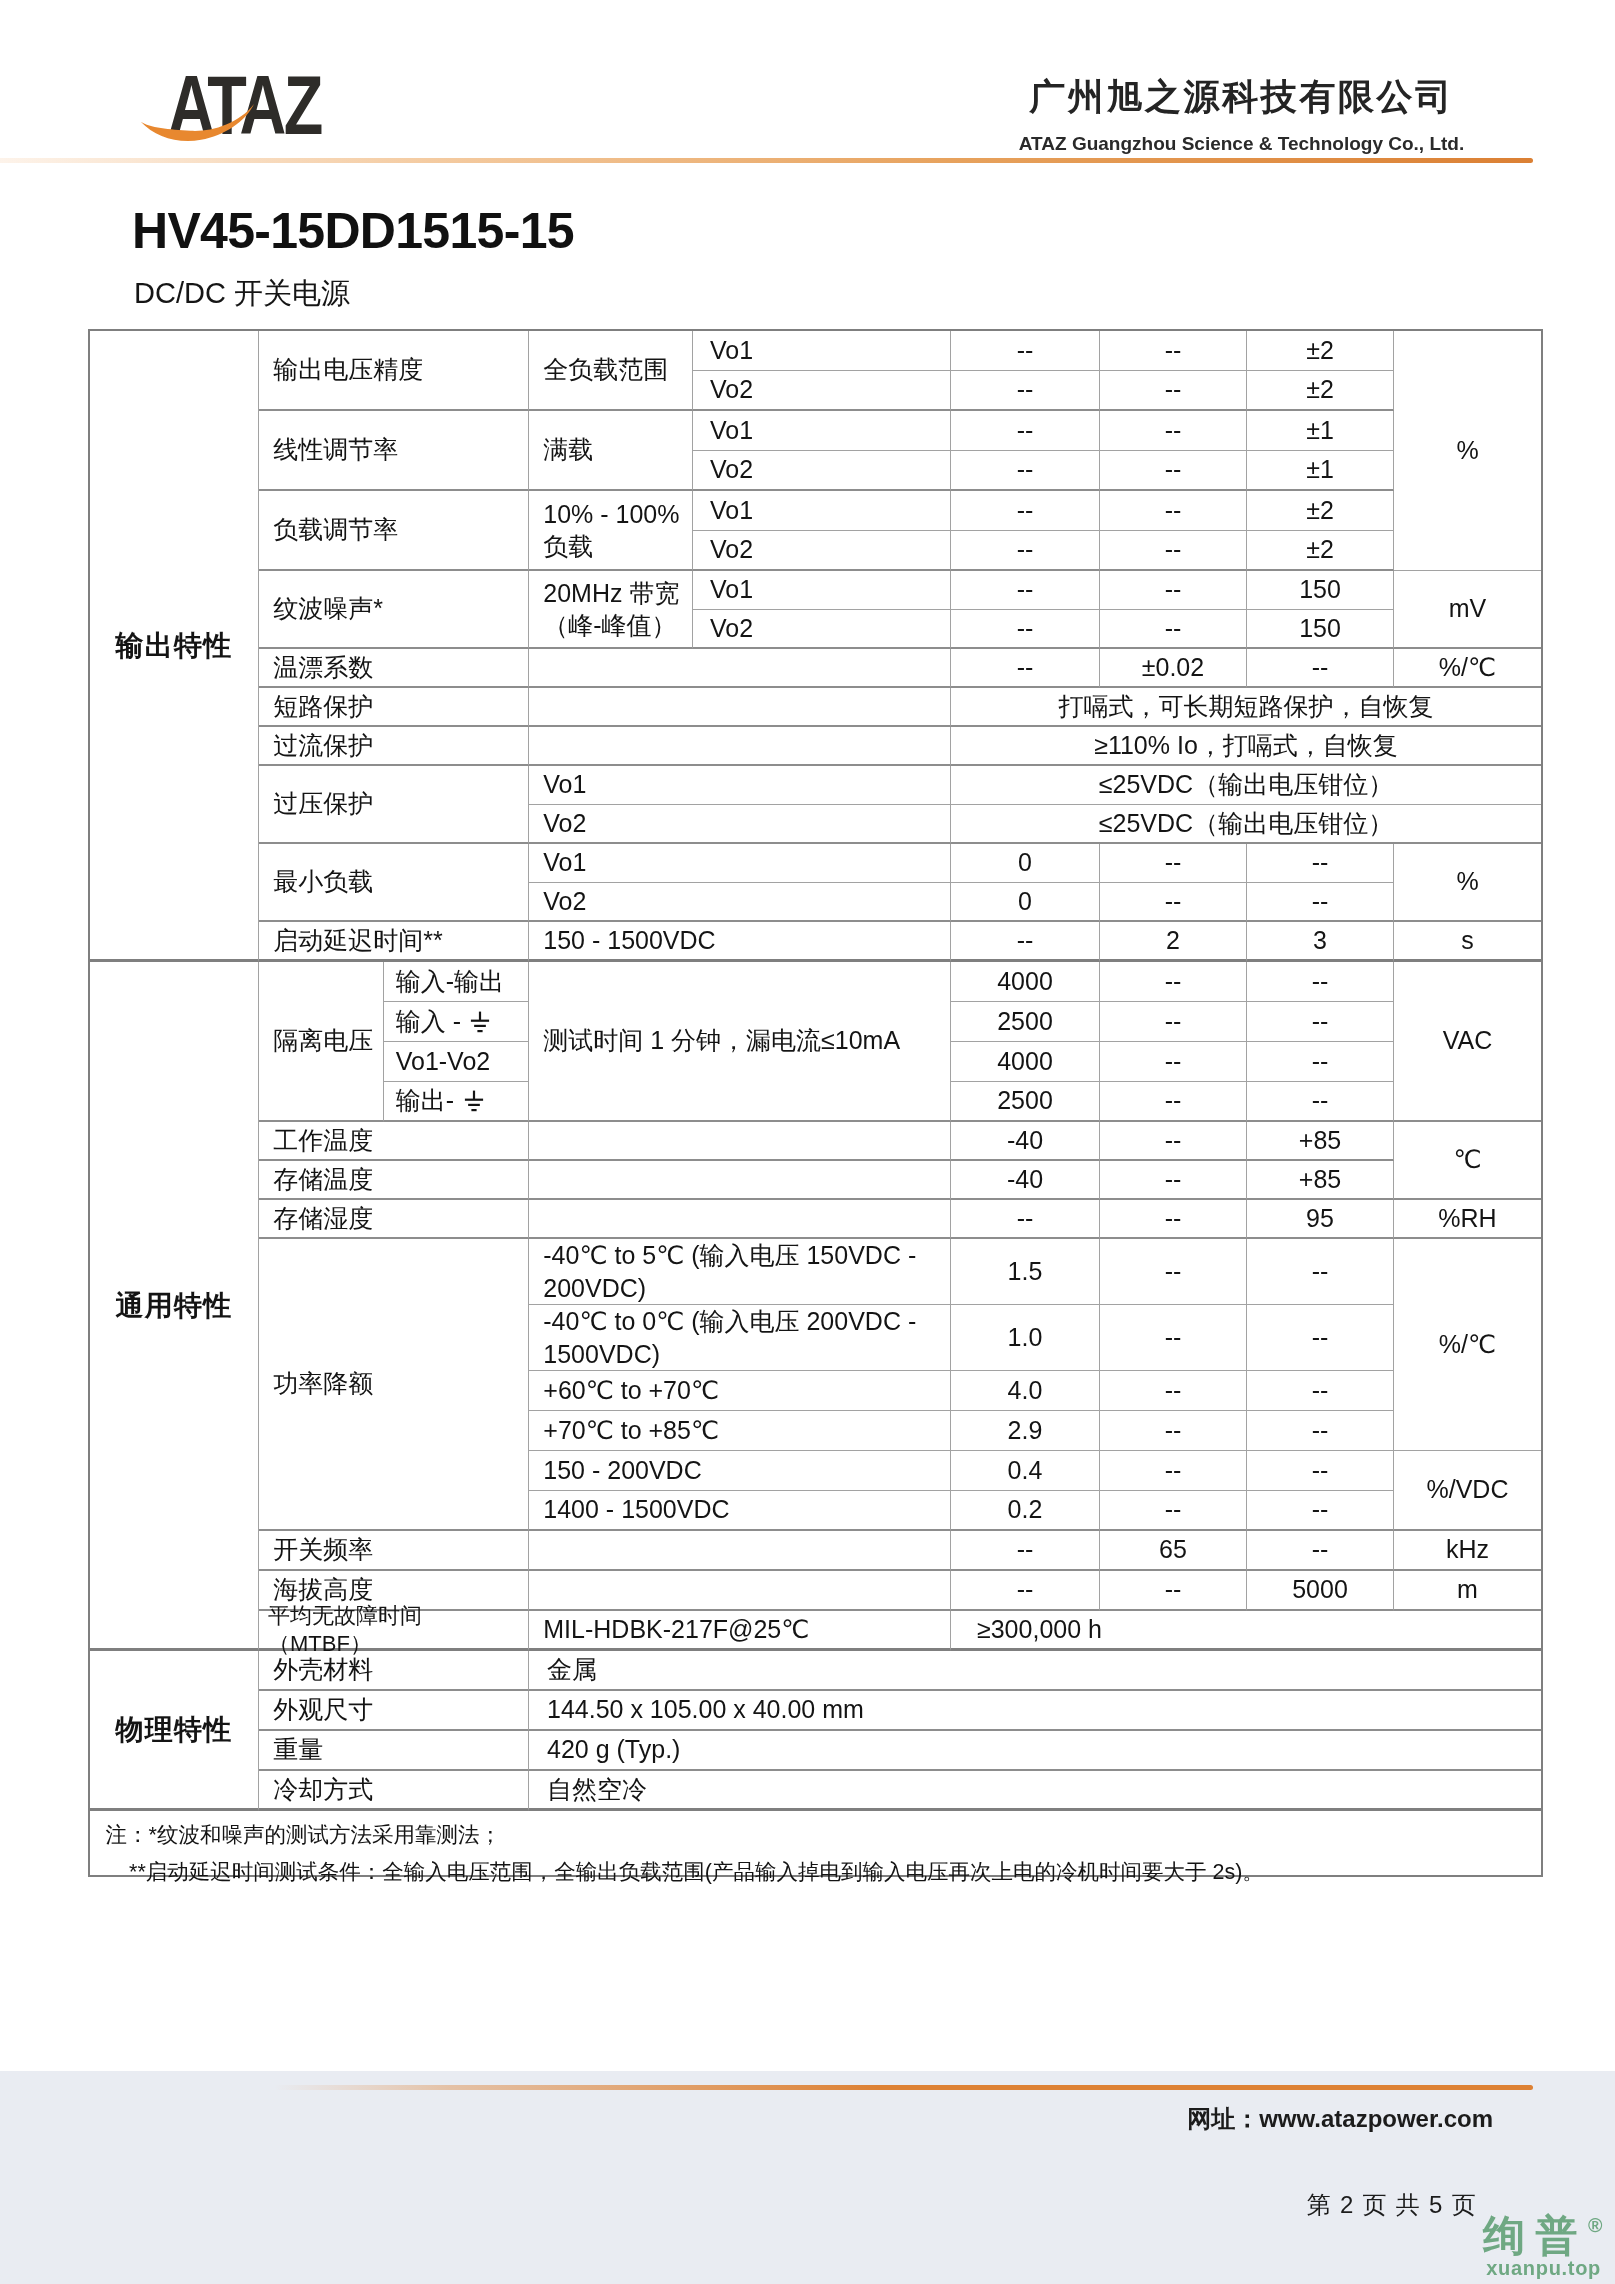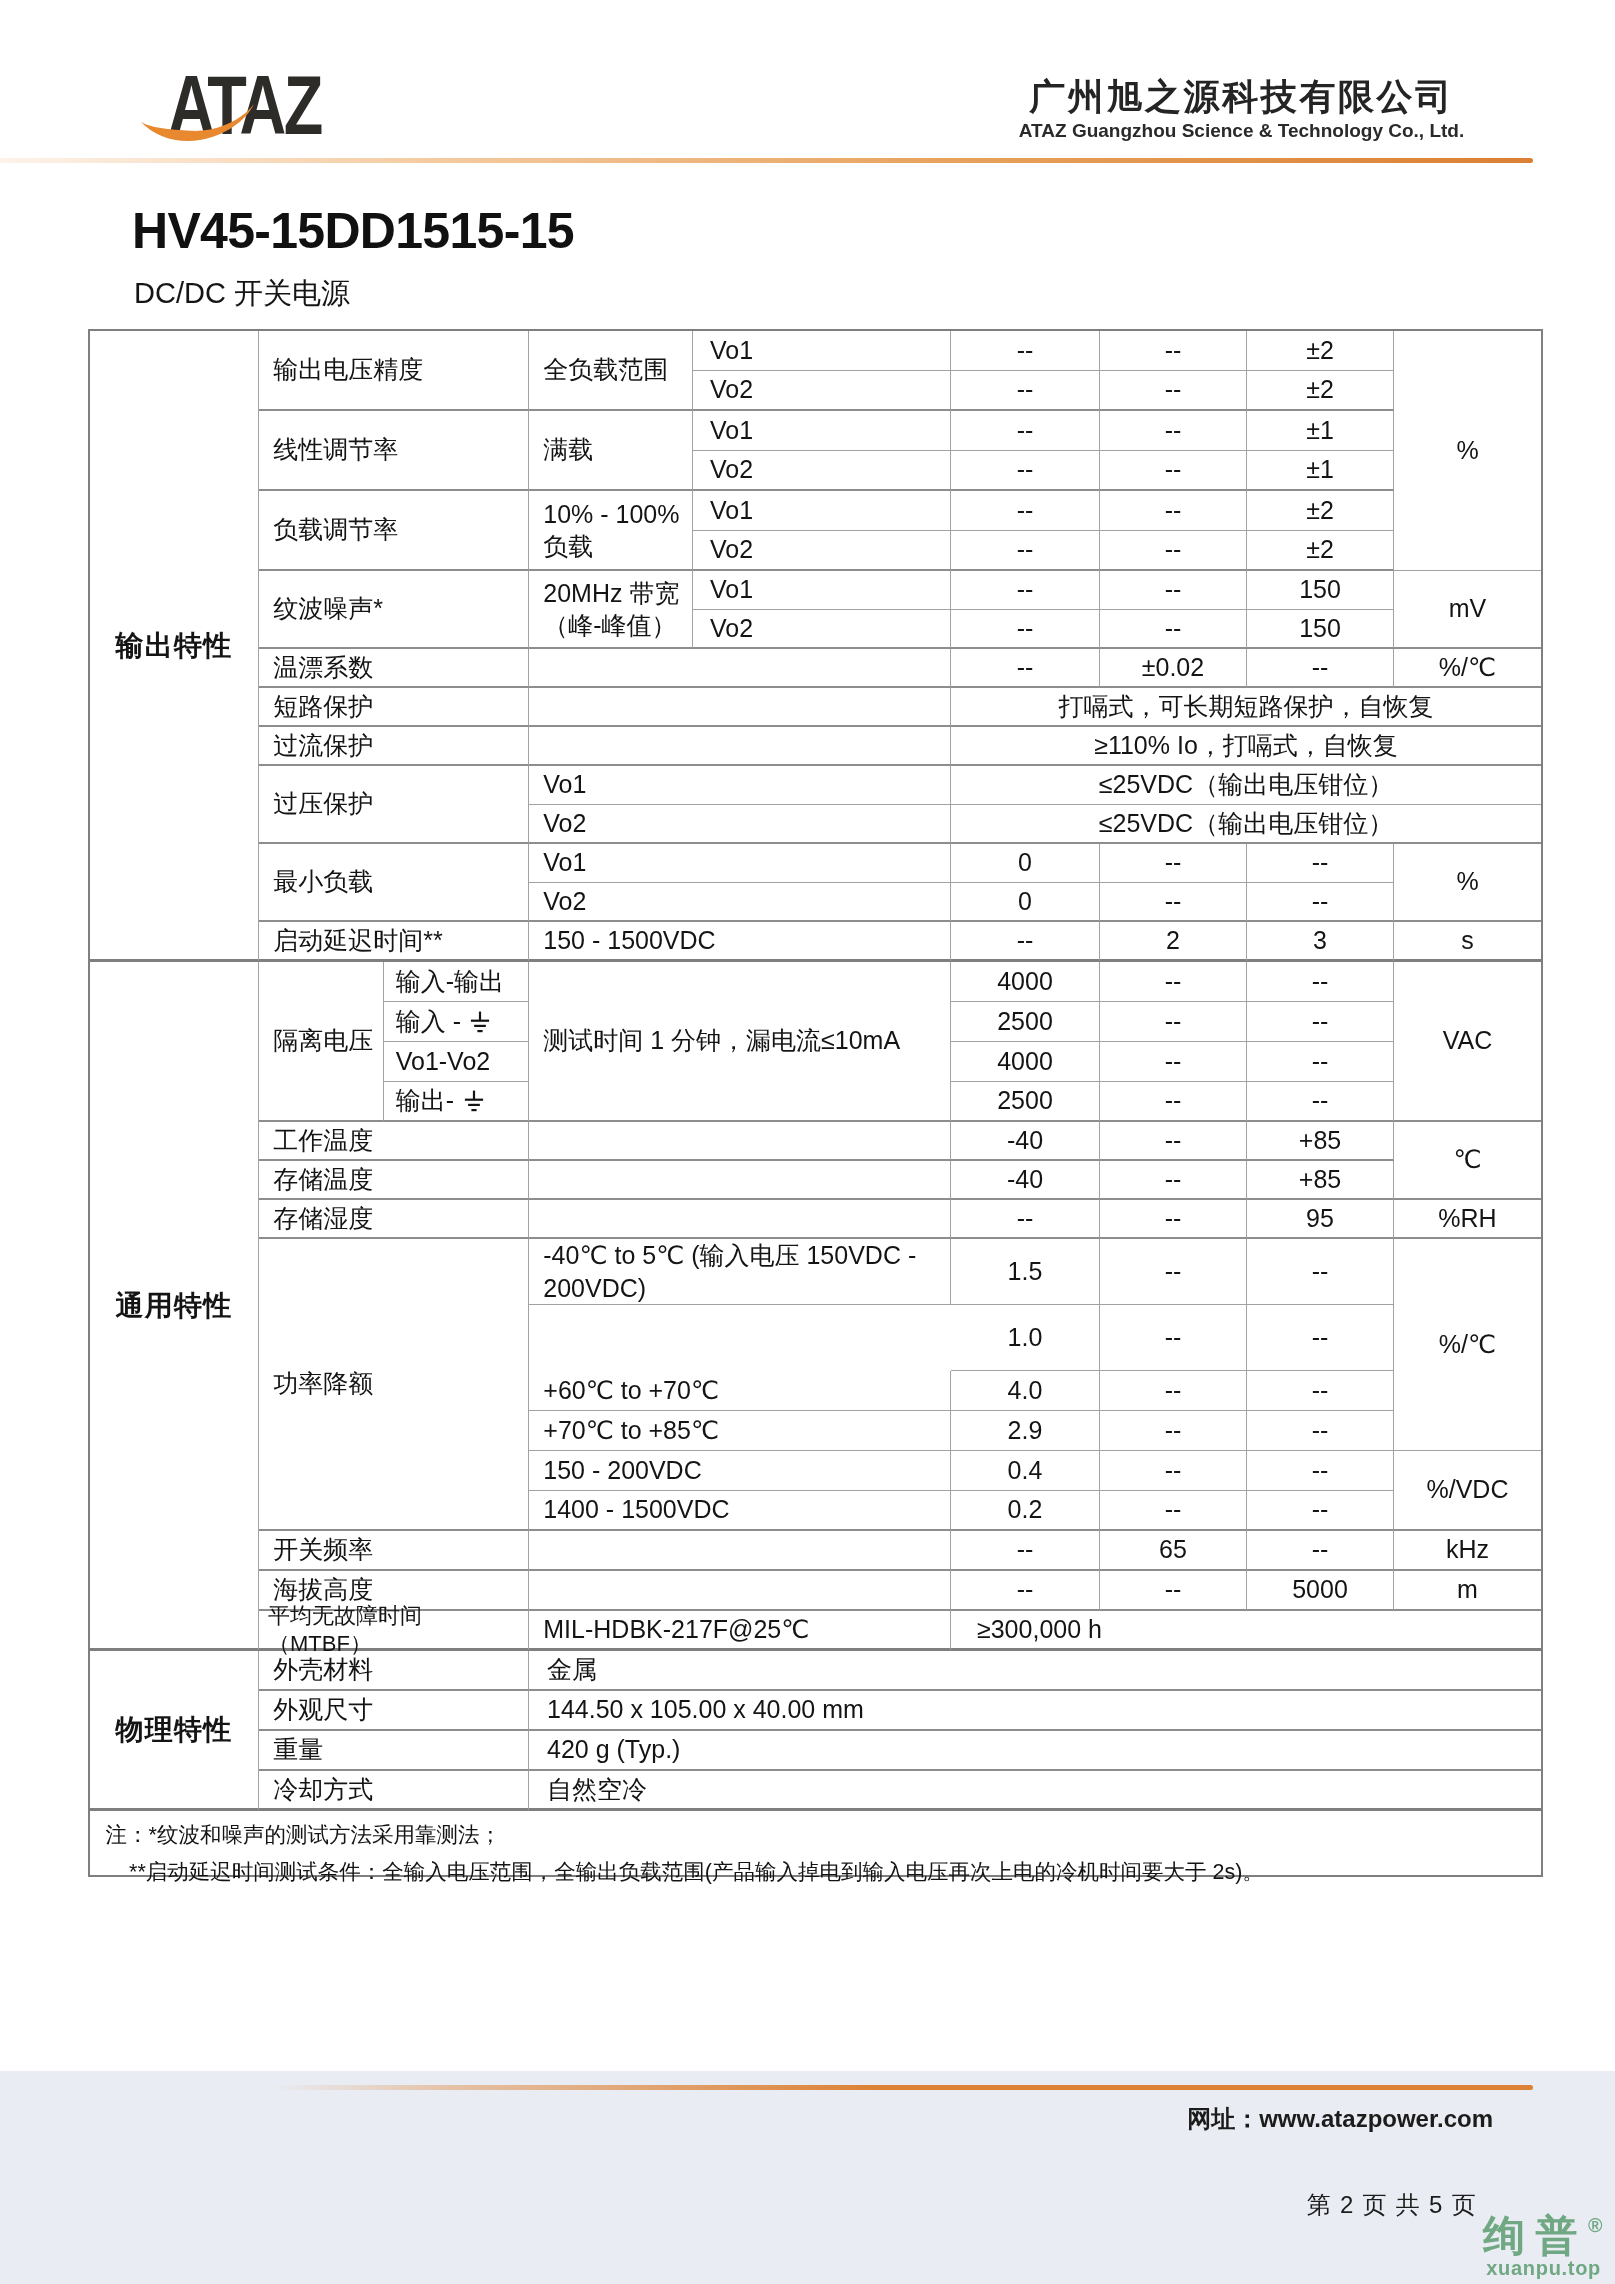--- a/index.html
+++ b/index.html
@@ -10,21 +10,21 @@
   }
   
   .logo{position:absolute;left:168px;top:64px;width:209px;height:98px;}
   .logo-text{
     display:inline-block;font-size:83px;font-weight:bold;color:#2e2c29;
     letter-spacing:-3.3px;transform:scaleX(.78);transform-origin:left top;line-height:1;
   }
   .swoosh{position:absolute;left:-29px;top:37px;width:117px;height:43px;z-index:3;}
   .company{position:absolute;left:1007px;top:76px;width:469px;text-align:center;}
   .company-cn{font-size:36px;font-weight:bold;color:#242424;letter-spacing:2.6px;line-height:1.15;}
-  .company-en{font-size:19px;font-weight:bold;color:#2a2a2a;margin-top:3px;letter-spacing:0px;}
+  .company-en{font-size:19px;font-weight:bold;color:#2a2a2a;margin-top:16px;letter-spacing:0px;}
   .header-rule{
     position:absolute;left:0;top:158px;width:1533px;height:5.2px;border-radius:0 2.6px 2.6px 0;
     background:linear-gradient(90deg,#fdf3ea 0%,#f4cba1 28%,#e7a25d 62%,#db8034 100%);
   }
   .title{position:absolute;left:132px;top:202px;font-size:50px;font-weight:bold;letter-spacing:-0.7px;color:#111;}
   .subtitle{position:absolute;left:134px;top:274px;font-size:29px;font-weight:500;color:#151515;}
 
   
   .spec-table{
     position:absolute;left:88px;top:329px;
@@ -238,20 +238,21 @@
   <div class="c ctr gb" style="grid-area:23/7/24/8">--</div>
   <div class="c ctr gb" style="grid-area:23/8/24/9">95</div>
   <div class="c ctr er gb" style="grid-area:23/9/24/10">%RH</div>
 
   <div class="c gb" style="grid-area:24/2/30/4">功率降额</div>
   <div class="c two" style="grid-area:24/4/25/6">-40℃ to 5℃ (输入电压 150VDC - 200VDC)</div>
   <div class="c ctr" style="grid-area:24/6/25/7">1.5</div>
   <div class="c ctr" style="grid-area:24/7/25/8">--</div>
   <div class="c ctr" style="grid-area:24/8/25/9">--</div>
   <div class="c ctr er" style="grid-area:24/9/28/10">%/℃</div>
+  <div class="c two" style="grid-area:25/4/26/6">-40℃ to 0℃ (输入电压 200VDC - 1500VDC)</div>
   <div class="c ctr" style="grid-area:25/6/26/7">1.0</div>
   <div class="c ctr" style="grid-area:25/7/26/8">--</div>
   <div class="c ctr" style="grid-area:25/8/26/9">--</div>
   <div class="c" style="grid-area:26/4/27/6">+60℃ to +70℃</div>
   <div class="c ctr" style="grid-area:26/6/27/7">4.0</div>
   <div class="c ctr" style="grid-area:26/7/27/8">--</div>
   <div class="c ctr" style="grid-area:26/8/27/9">--</div>
   <div class="c" style="grid-area:27/4/28/6">+70℃ to +85℃</div>
   <div class="c ctr" style="grid-area:27/6/28/7">2.9</div>
   <div class="c ctr" style="grid-area:27/7/28/8">--</div>

